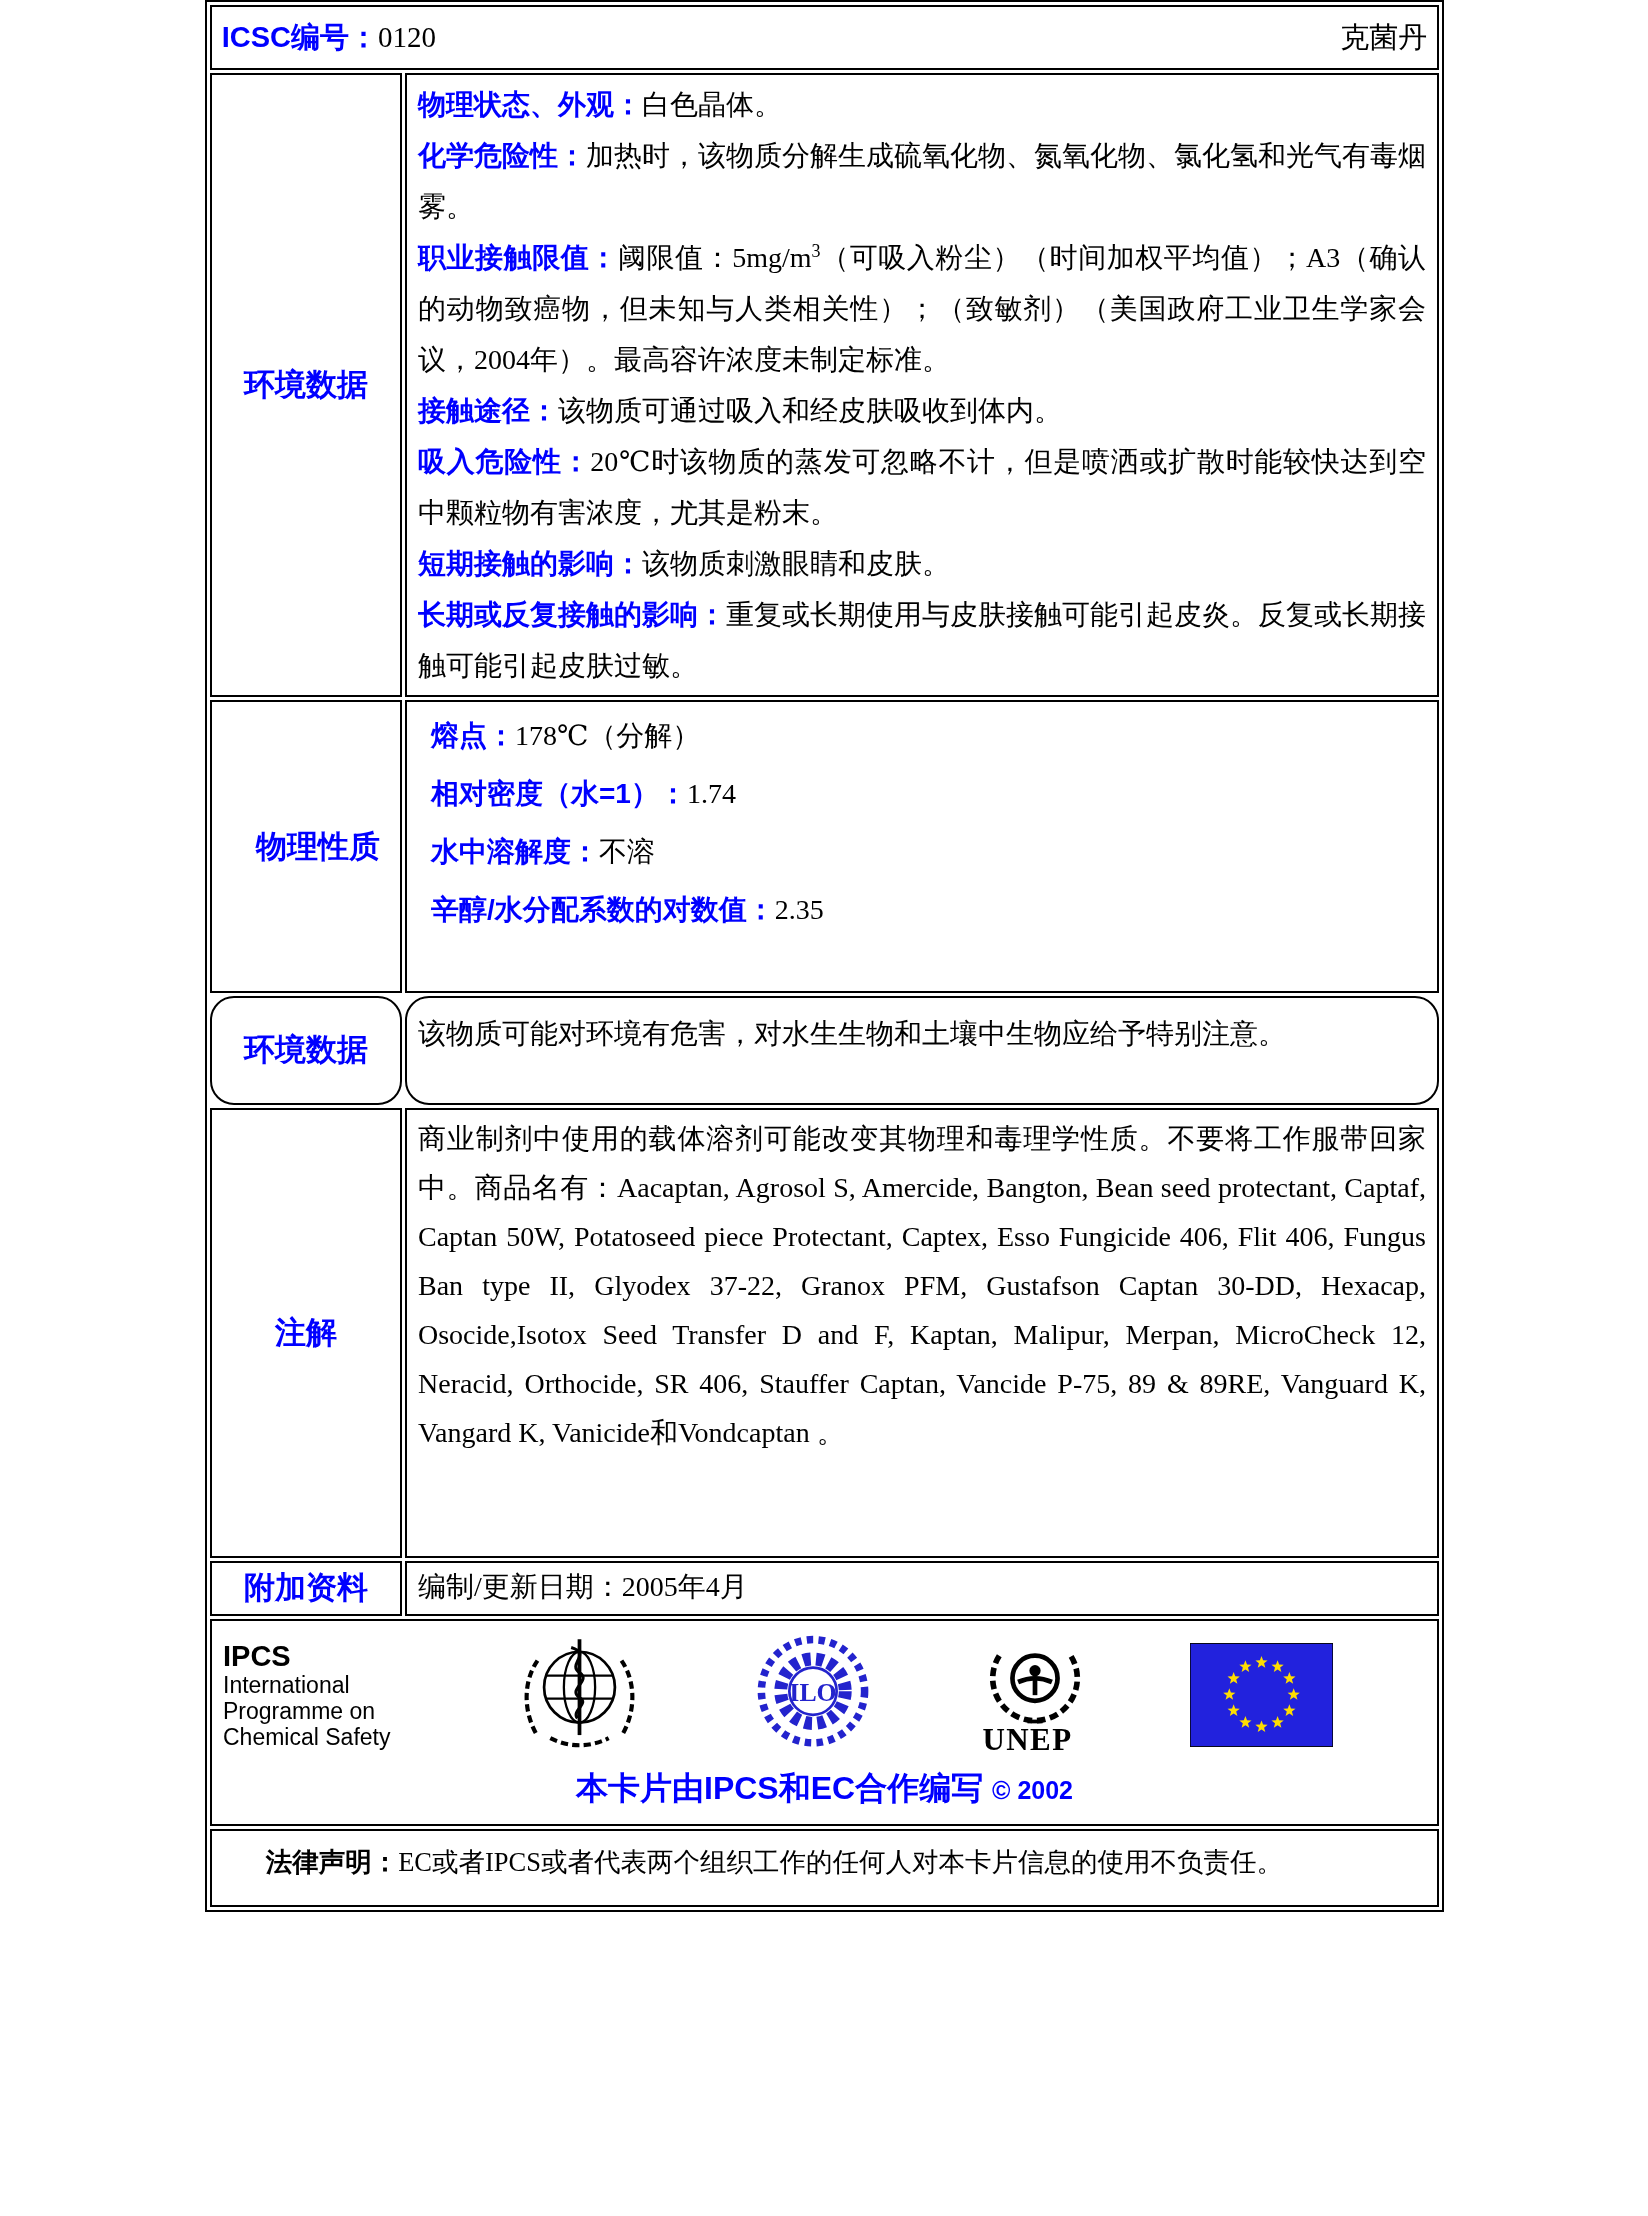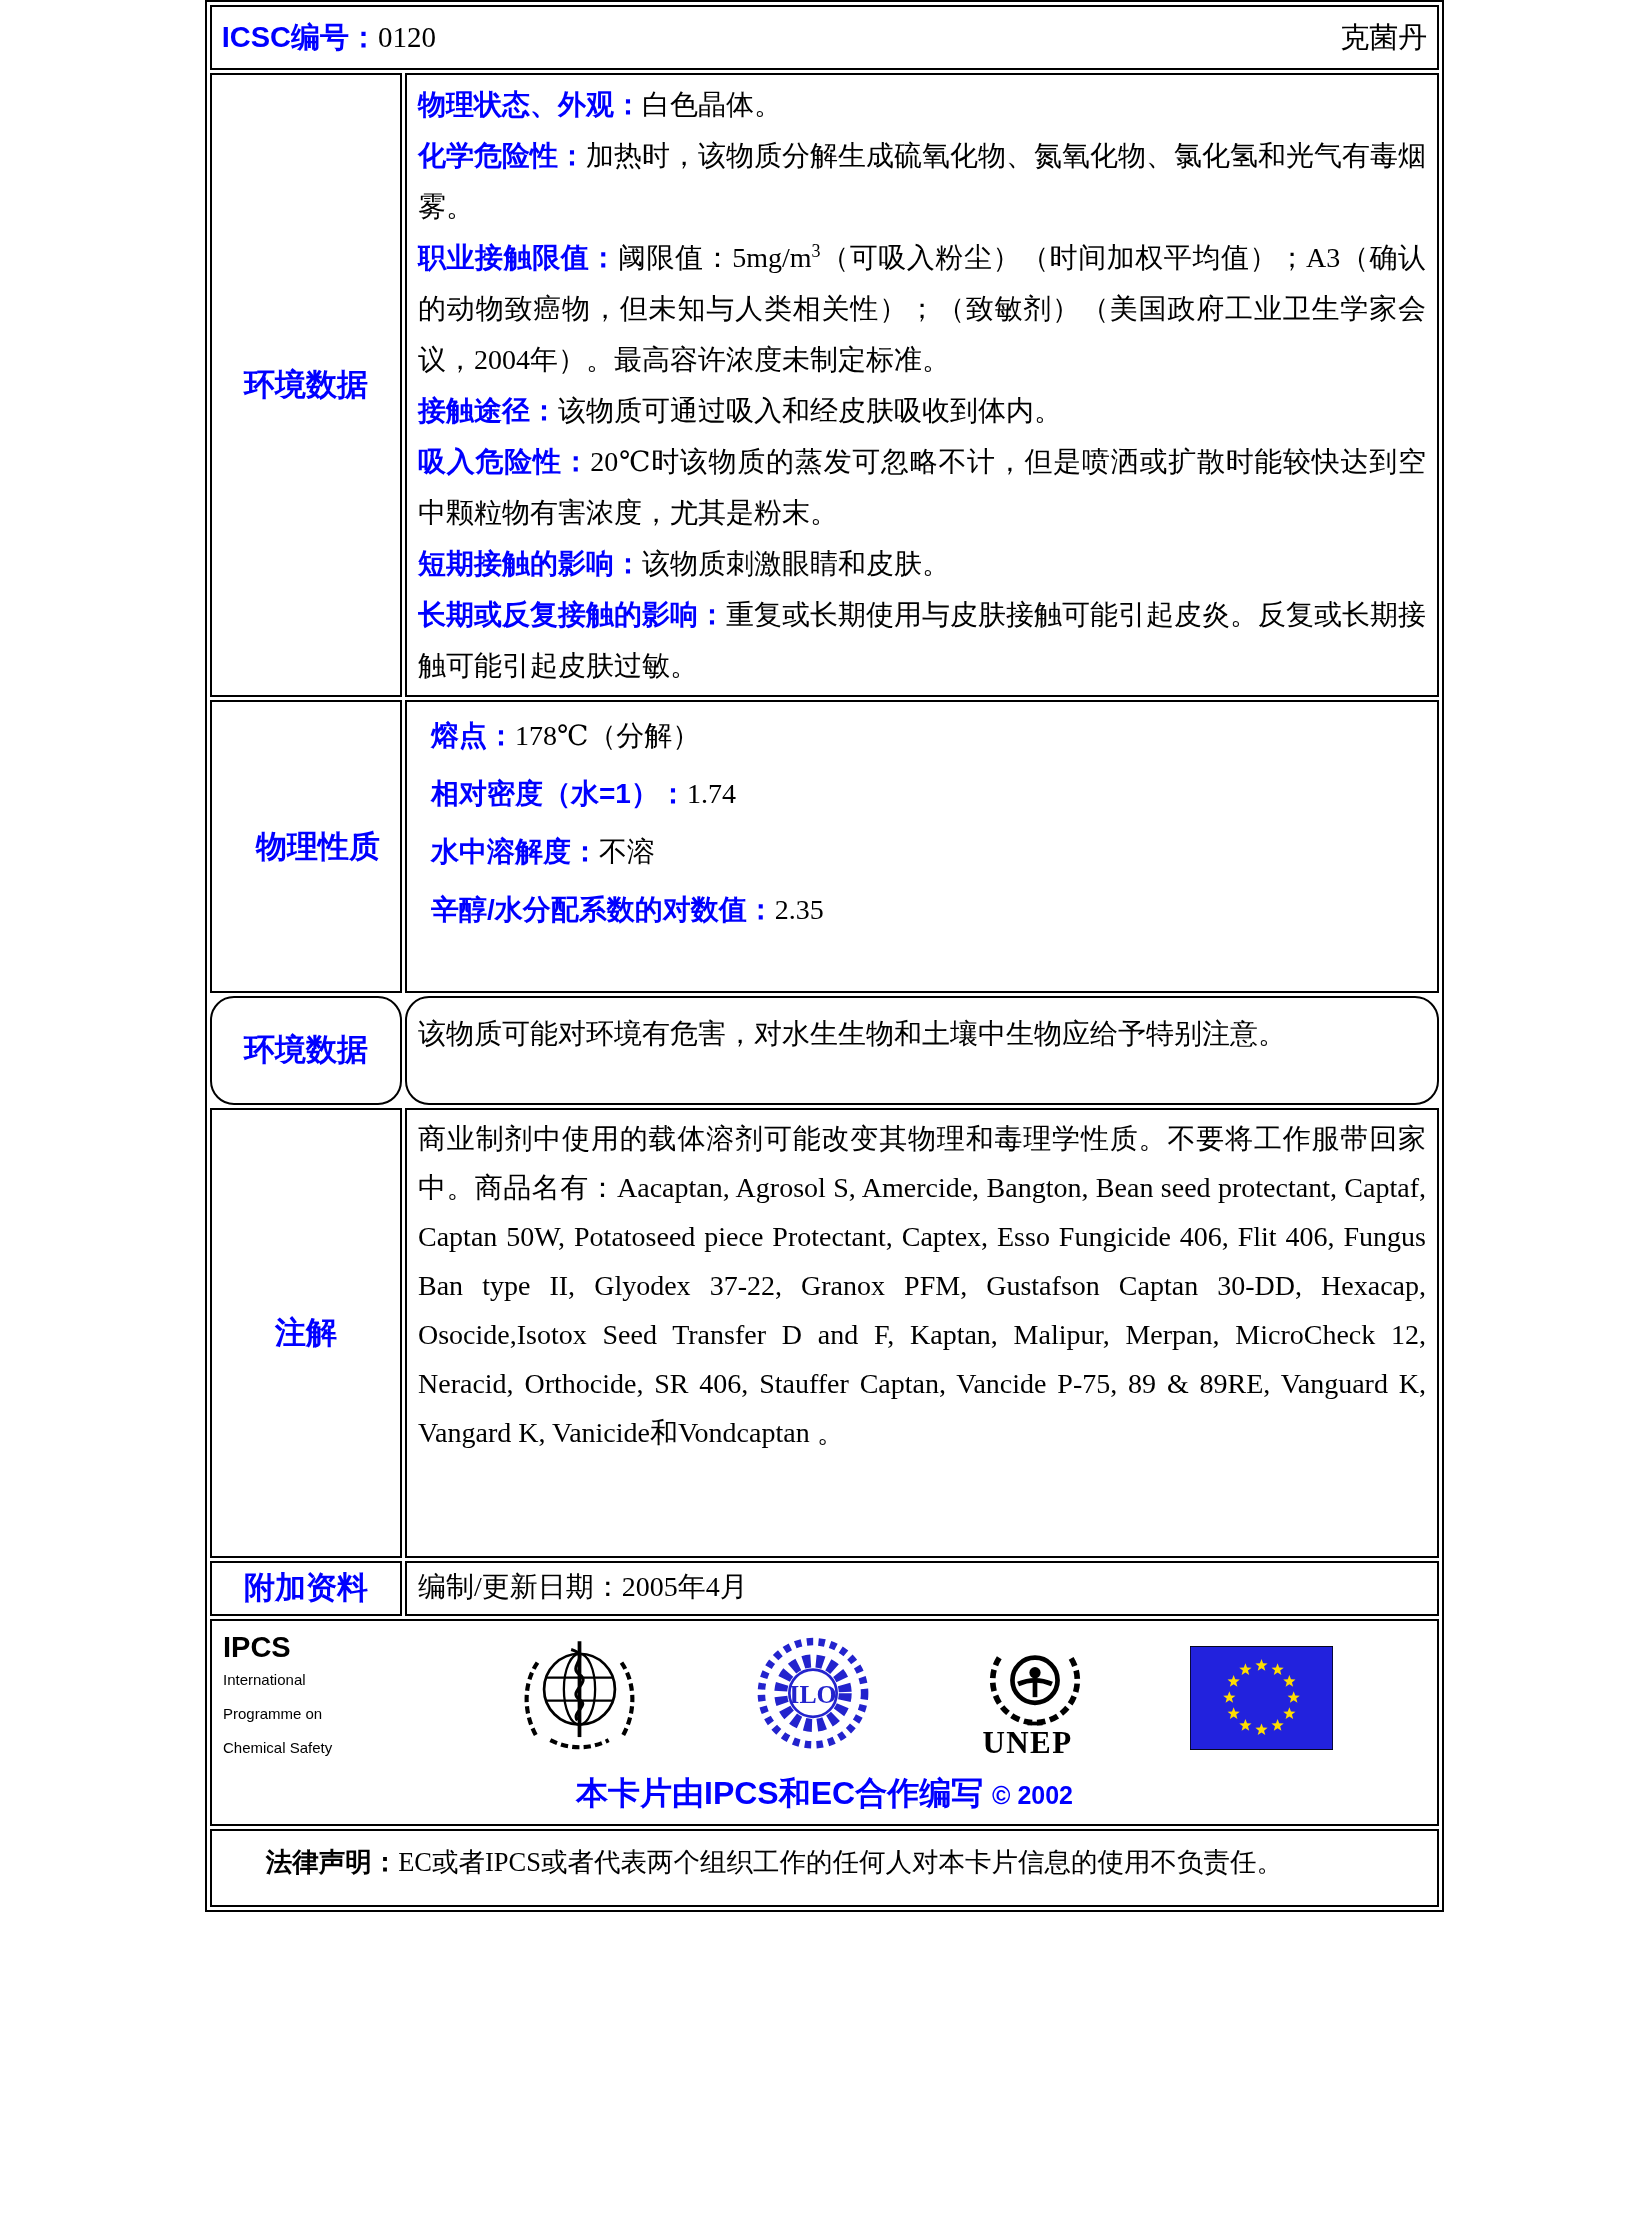--- a/index.html
+++ b/index.html
@@ -44,21 +44,21 @@
   td.h-add p{line-height:40px;margin:0;}
   sup{font-size:18px;vertical-align:super;line-height:0;}
   
   td.h-logos{height:203px;}
   .logos{
     display:flex;align-items:center;justify-content:space-between;
     padding:9.7px 104px 0 11px;
   }
   .ipcs-block{font-family:"Liberation Sans","DejaVu Sans",sans-serif;width:188px;}
   .ipcs-title{font-weight:bold;font-size:29px;line-height:32px;}
-  .ipcs-sub{font-size:15px;line-height:34px;white-space:pre-line;}
+  .ipcs-sub{font-size:23px;line-height:26px;white-space:pre-line;}
   .logo-box{display:flex;flex-direction:column;align-items:flex-start;}
   .unep-word{
     font-family:"Liberation Serif","DejaVu Serif",serif;font-weight:bold;
     font-size:31px;line-height:31px;letter-spacing:1.4px;margin-top:-4.2px;
   }
   .caption{
     text-align:center;color:#0000ff;font-weight:bold;font-size:32px;
     font-family:"Liberation Sans","DejaVu Sans",sans-serif;margin-top:7px;
   }
   .caption .copy{font-size:25px;font-weight:bold;}

